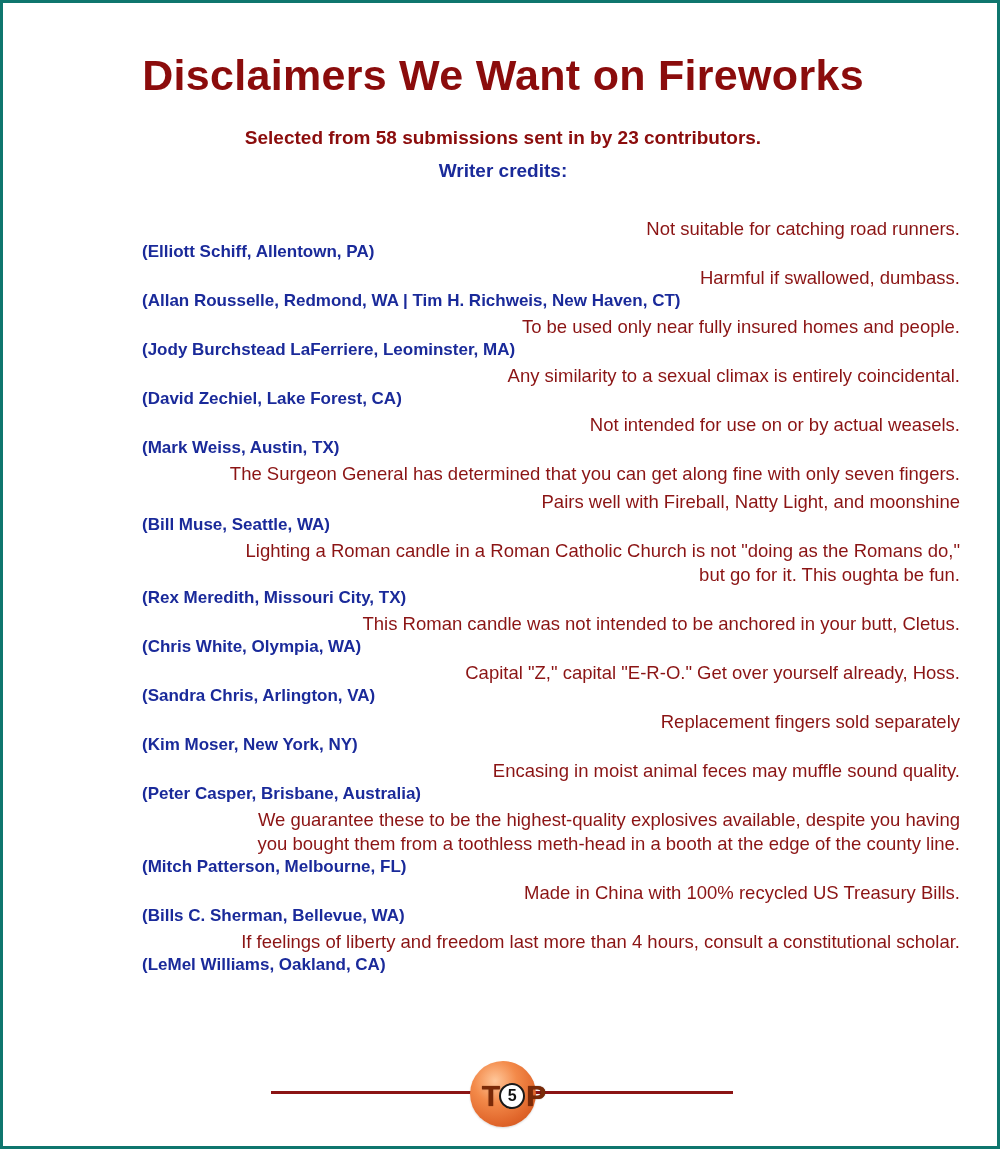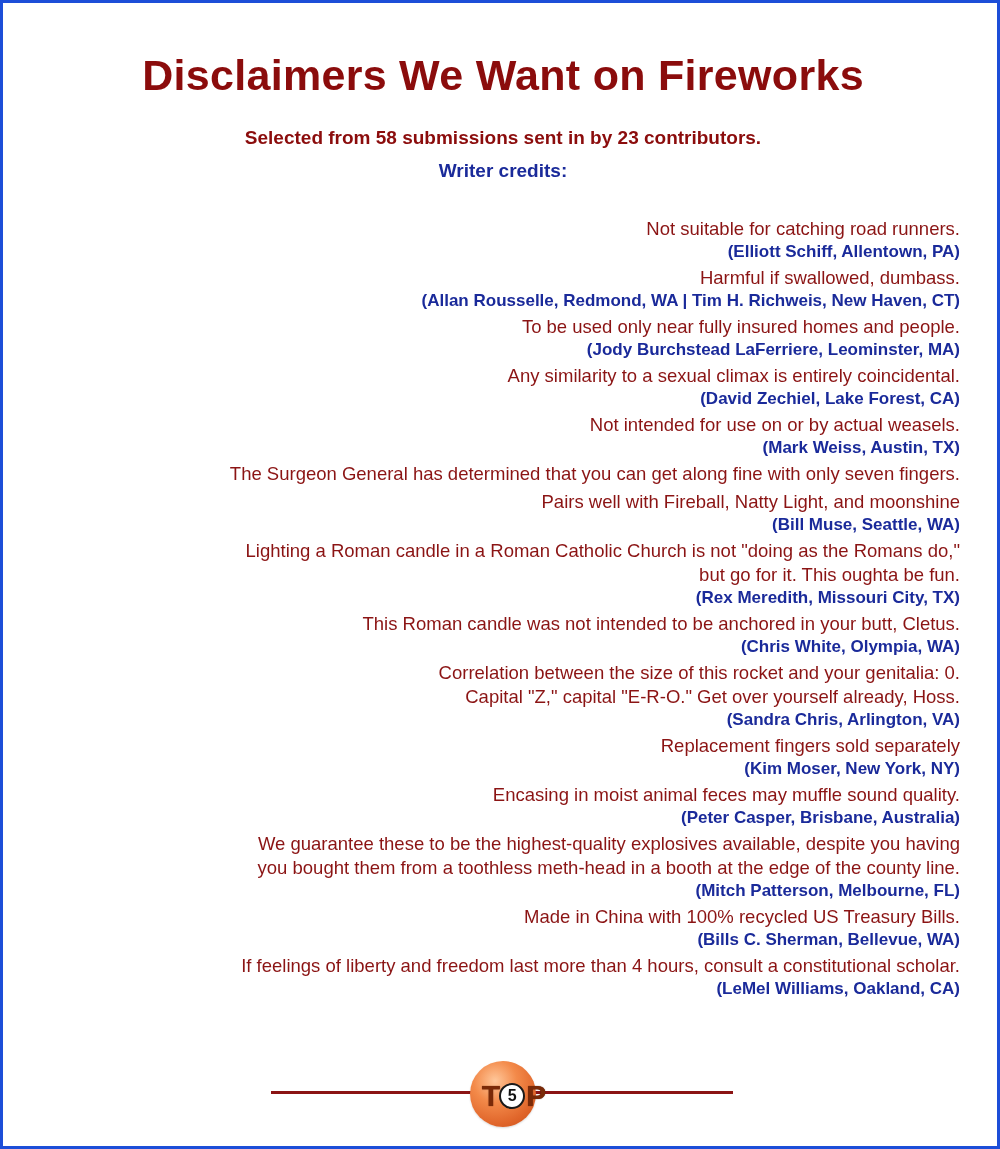--- a/index.html
+++ b/index.html
@@ -13,21 +13,21 @@
       position: relative;
       overflow: hidden;
       font-family: "Liberation Sans", "DejaVu Sans", sans-serif;
     }
     .frame {
       position: absolute;
       left: 0; top: 0;
       width: 1000px;
       height: 1149px;
       box-sizing: border-box;
-      border: 3px solid #1d4ed8;
+      border: 3px solid #0f766e;
       background: #ffffff;
     }
     .title {
       position: absolute;
       top: 44px;
       left: 0;
       width: 1000px;
       text-align: center;
       font-size: 43px;
       font-weight: bold;
@@ -73,21 +73,20 @@
       white-space: nowrap;
       text-align: right;
     }
     .credit {
       font-size: 17px;
       font-weight: bold;
       color: #1a2a9a;
       line-height: 21px;
       padding-left: 62px;
       white-space: nowrap;
-      text-align: right;
     }
     .footer {
       position: absolute;
       top: 1058px;
       left: 0;
       width: 1000px;
       height: 70px;
     }
     .rule {
       position: absolute;
@@ -180,21 +179,20 @@
     <div class="entry">
       <div class="line">Lighting a Roman candle in a Roman Catholic Church is not "doing as the Romans do,"</div>
       <div class="line">but go for it. This oughta be fun.</div>
       <div class="credit">(Rex Meredith, Missouri City, TX)</div>
     </div>
     <div class="entry">
       <div class="line">This Roman candle was not intended to be anchored in your butt, Cletus.</div>
       <div class="credit">(Chris White, Olympia, WA)</div>
     </div>
     <div class="entry">
-      <div class="line">Correlation between the size of this rocket and your genitalia: 0.</div>
       <div class="line">Capital "Z," capital "E-R-O." Get over yourself already, Hoss.</div>
       <div class="credit">(Sandra Chris, Arlington, VA)</div>
     </div>
     <div class="entry">
       <div class="line">Replacement fingers sold separately</div>
       <div class="credit">(Kim Moser, New York, NY)</div>
     </div>
     <div class="entry">
       <div class="line">Encasing in moist animal feces may muffle sound quality.</div>
       <div class="credit">(Peter Casper, Brisbane, Australia)</div>

